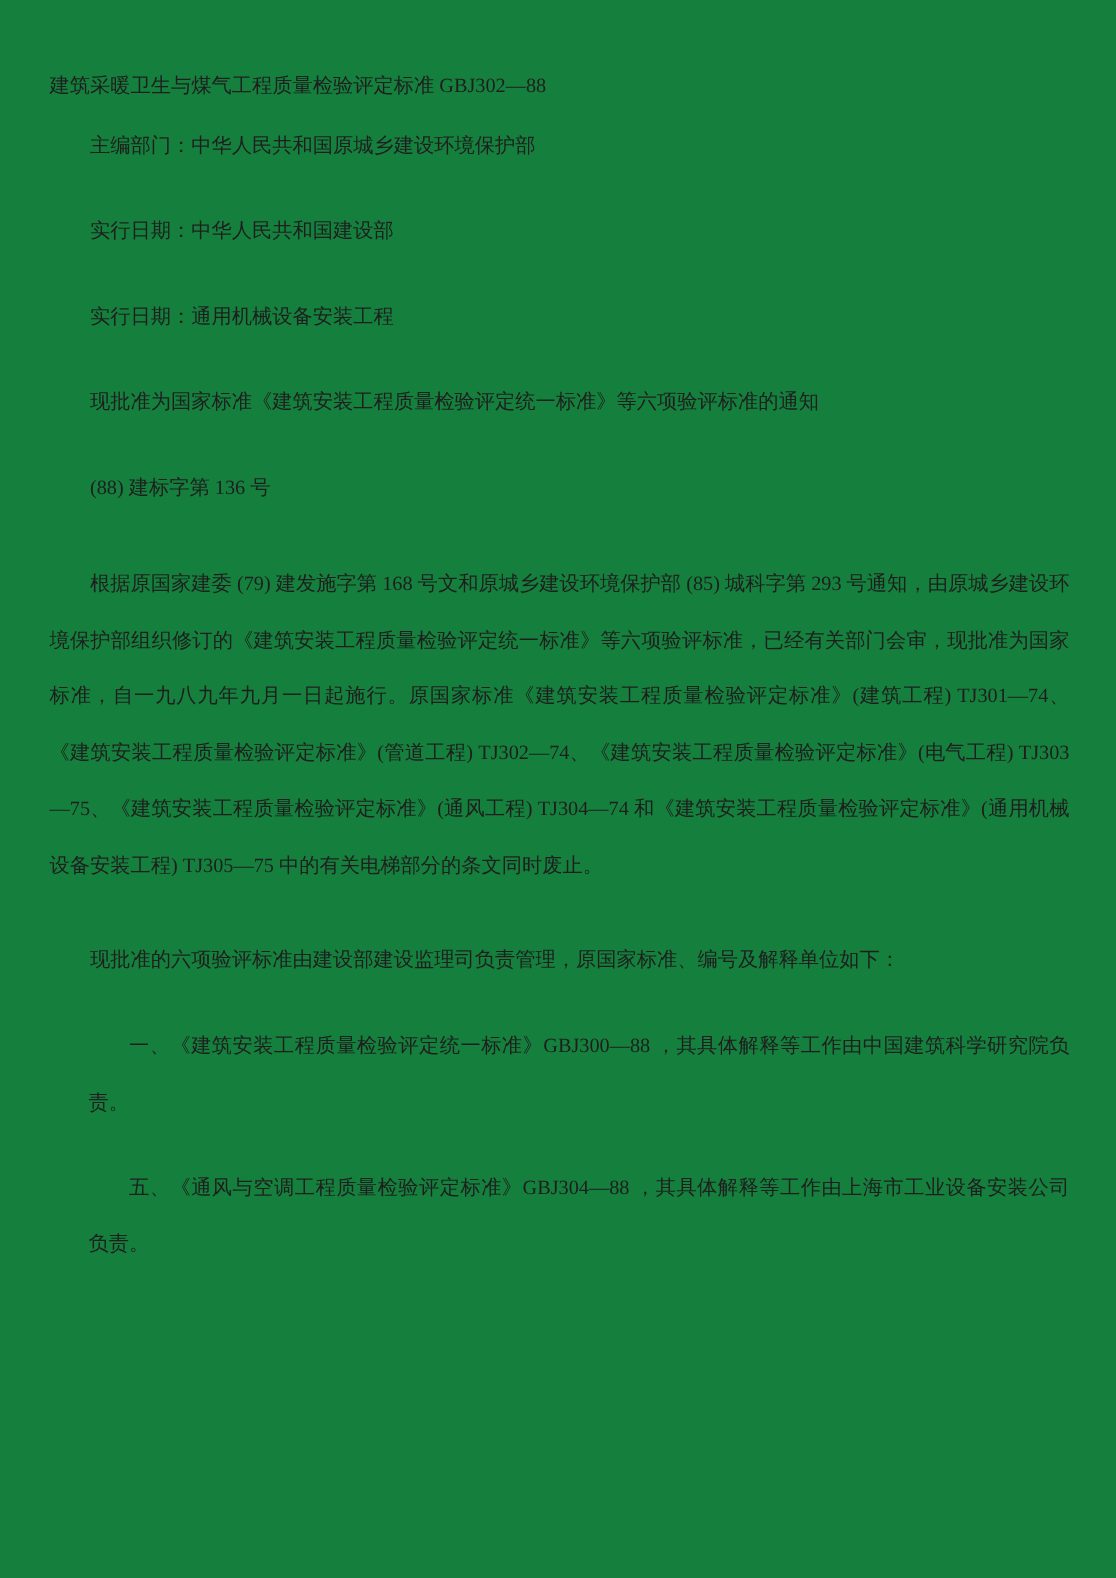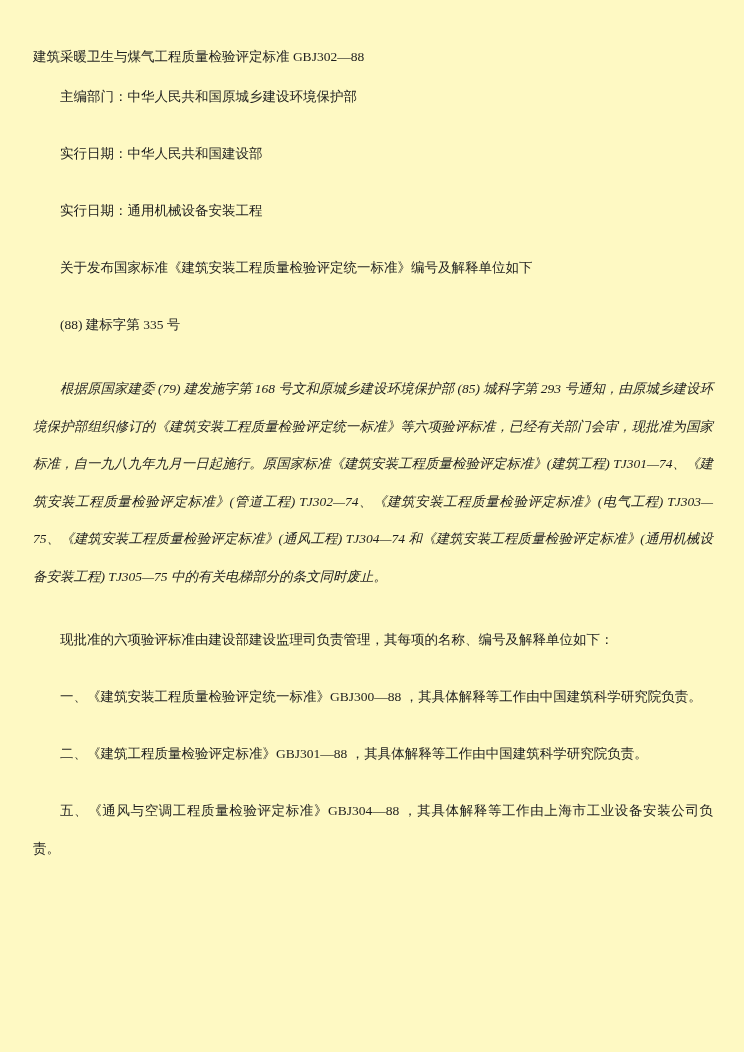--- a/index.html
+++ b/index.html
@@ -10,61 +10,60 @@
   body {
     width: 744px;
     height: 1052px;
     overflow: hidden;
   }
   .page {
     box-sizing: border-box;
     width: 744px;
     height: 1052px;
     padding: 38px 31px 0 33px;
-    background: #fef9c3;
+    background: #15803d;
     color: #1e1e1e;
     font-family: "Liberation Serif", "DejaVu Serif", serif;
     font-size: 13.5px;
     line-height: 37.5px;
   }
   .page p {
     margin: 0 0 19.5px 0;
     text-indent: 2em;
     white-space: normal;
   }
   p.doc-title {
     text-indent: 0;
     margin-bottom: 2.5px;
   }
   p.doc-number {
     margin-bottom: 26.5px;
   }
   p.body-long {
     text-align: justify;
     margin-bottom: 26px;
-    font-style: italic;
   }
   p.item-justify {
     text-align: justify;
+    margin-left: 26px;
   }
   p.item-4 {
     margin-bottom: 24.5px;
   }
   p.last {
     margin-bottom: 0;
   }
 </style>
 </head>
 <body>
 
 <div class="page">
   <p class="doc-title">建筑采暖卫生与煤气工程质量检验评定标准 GBJ302—88</p>
   <p>主编部门：中华人民共和国原城乡建设环境保护部</p>
   <p>实行日期：中华人民共和国建设部</p>
   <p>实行日期：通用机械设备安装工程</p>
-  <p>关于发布国家标准《建筑安装工程质量检验评定统一标准》编号及解释单位如下</p>
-  <p class="doc-number">(88) 建标字第 335 号</p>
+  <p>现批准为国家标准《建筑安装工程质量检验评定统一标准》等六项验评标准的通知</p>
+  <p class="doc-number">(88) 建标字第 136 号</p>
   <p class="body-long">根据原国家建委 (79) 建发施字第 168 号文和原城乡建设环境保护部 (85) 城科字第 293 号通知，由原城乡建设环境保护部组织修订的《建筑安装工程质量检验评定统一标准》等六项验评标准，已经有关部门会审，现批准为国家标准，自一九八九年九月一日起施行。原国家标准《建筑安装工程质量检验评定标准》(建筑工程) TJ301—74、《建筑安装工程质量检验评定标准》(管道工程) TJ302—74、《建筑安装工程质量检验评定标准》(电气工程) TJ303—75、《建筑安装工程质量检验评定标准》(通风工程) TJ304—74 和《建筑安装工程质量检验评定标准》(通用机械设备安装工程) TJ305—75 中的有关电梯部分的条文同时废止。</p>
-  <p>现批准的六项验评标准由建设部建设监理司负责管理，其每项的名称、编号及解释单位如下：</p>
+  <p>现批准的六项验评标准由建设部建设监理司负责管理，原国家标准、编号及解释单位如下：</p>
   <p class="item-justify">一、《建筑安装工程质量检验评定统一标准》GBJ300—88 ，其具体解释等工作由中国建筑科学研究院负责。</p>
-  <p class="item-justify">二、《建筑工程质量检验评定标准》GBJ301—88 ，其具体解释等工作由中国建筑科学研究院负责。</p>
   <p class="item-justify last">五、《通风与空调工程质量检验评定标准》GBJ304—88 ，其具体解释等工作由上海市工业设备安装公司负责。</p>
 </div>
 
 </body></html>

